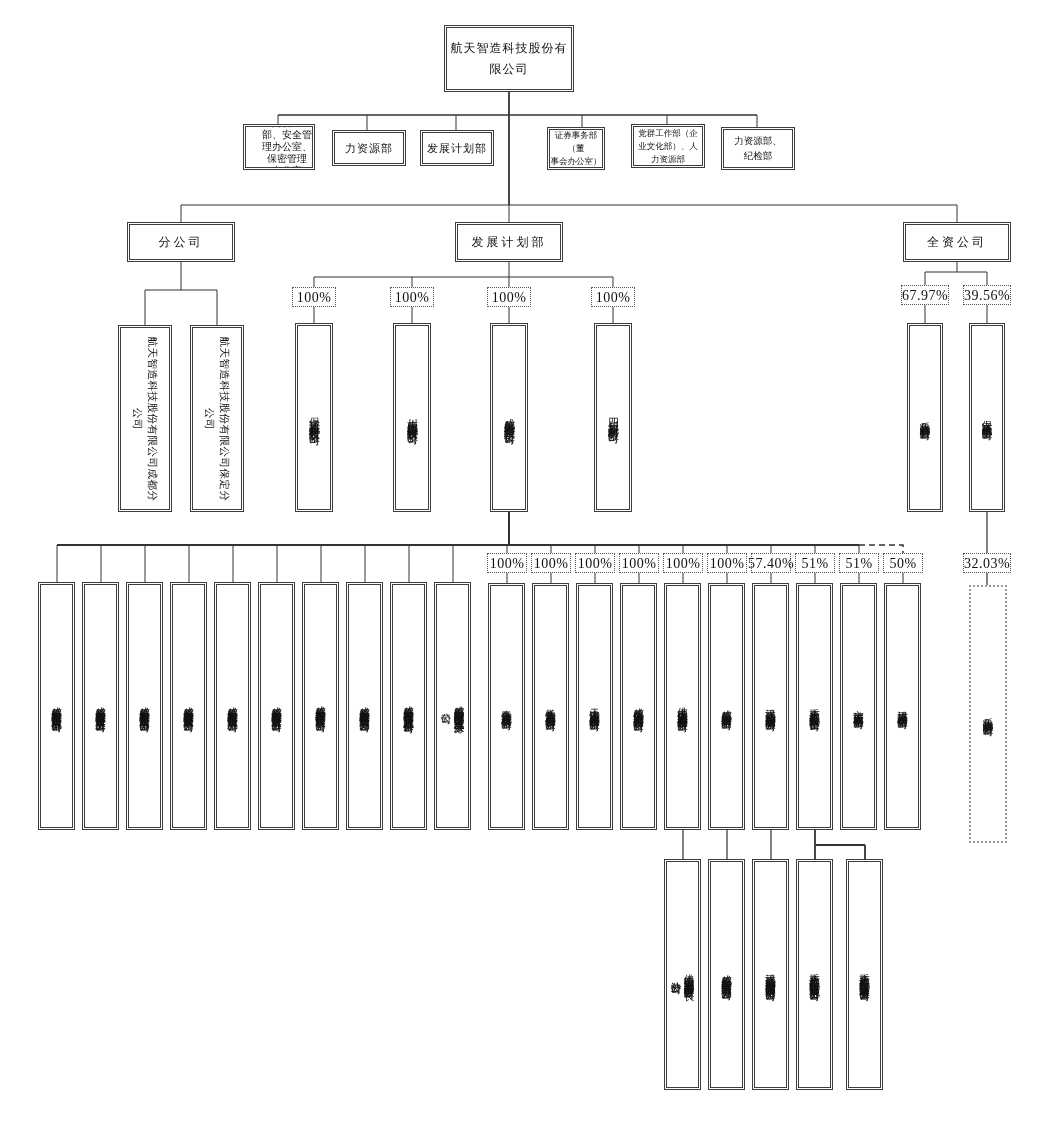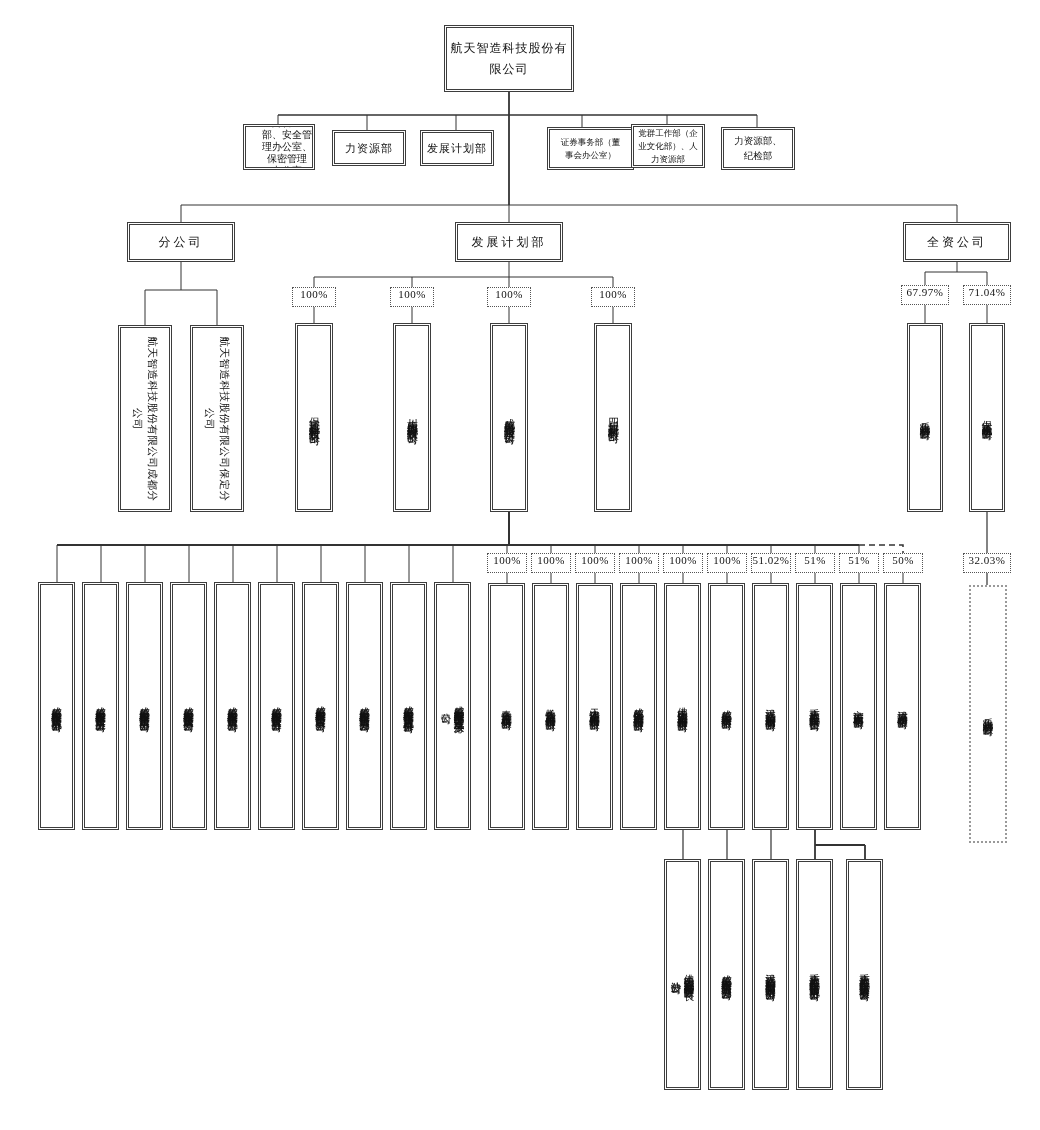--- a/index.html
+++ b/index.html
@@ -30,22 +30,22 @@
   
   .rotbox{overflow:visible;}
   .rotbox>span{
     display:block;flex-shrink:0;width:176px;
     transform:rotate(90deg);
     font-size:10.5px;line-height:15px;letter-spacing:0.5px;text-align:center;
   }
   
   .pct{
     position:absolute;box-sizing:border-box;background:#fff;
-    border:1px dotted #555;display:flex;align-items:flex-start;justify-content:center;
-    font-size:11px;letter-spacing:0.5px;
+    border:1px dotted #555;display:flex;align-items:flex-end;justify-content:center;
+    font-size:14px;letter-spacing:0.5px;
   }
   
   .dashed{border:2px dotted #999;}
 </style>
 </head>
 <body>
 
 <div id="stage">
 
   <svg id="wires" viewBox="0 0 1040 1130" xmlns="http://www.w3.org/2000/svg">
@@ -94,21 +94,21 @@
     <span>综合管理部、安全管
 理办公室、保密管理
 办公室</span>
   </div>
   <div class="box f-dept-lg" style="left:332px;top:130px;width:74px;height:36px">
     <span>力资源部</span>
   </div>
   <div class="box f-dept-lg" style="left:420px;top:130px;width:74px;height:36px">
     <span>发展计划部</span>
   </div>
-  <div class="box f-dept" style="left:547px;top:127px;width:87px;height:43px">
+  <div class="box f-dept" style="left:547px;top:127px;width:58px;height:43px">
     <span>证券事务部（董
 事会办公室）</span>
   </div>
   <div class="box f-dept" style="left:631px;top:124px;width:74px;height:44px">
     <span>党群工作部（企
 业文化部）、人
 力资源部</span>
   </div>
   <div class="box f-dept-md" style="left:721px;top:127px;width:74px;height:43px">
     <span>力资源部、
@@ -157,21 +157,21 @@
     <span>成都航天模塑有限责任公司</span>
   </div>
   <div class="box vert big" style="left:594px;top:323px;width:38px;height:189px">
     <span>四川乐凯新材料有限公司</span>
   </div>
 
   <div class="pct" style="left:901px;top:285px;width:48px;height:20px">
       <span>67.97%</span>
     </div>
   <div class="pct" style="left:963px;top:285px;width:48px;height:20px">
-      <span>71.04%</span>
+      <span>39.56%</span>
     </div>
   <div class="box vert" style="left:907px;top:323px;width:36px;height:189px">
     <span>乐凯化学材料有限公司</span>
   </div>
   <div class="box vert" style="left:969px;top:323px;width:36px;height:189px">
     <span>保定市乐凯化学有限公司</span>
   </div>
 
   <div class="pct" style="left:963px;top:553px;width:48px;height:20px">
       <span>32.03%</span>
@@ -224,21 +224,21 @@
   <div class="pct" style="left:619px;top:553px;width:40px;height:20px">
       <span>100%</span>
     </div>
   <div class="pct" style="left:663px;top:553px;width:40px;height:20px">
       <span>100%</span>
     </div>
   <div class="pct" style="left:707px;top:553px;width:40px;height:20px">
       <span>100%</span>
     </div>
   <div class="pct" style="left:751px;top:553px;width:40px;height:20px">
-      <span>51.02%</span>
+      <span>57.40%</span>
     </div>
   <div class="pct" style="left:795px;top:553px;width:40px;height:20px">
       <span>51%</span>
     </div>
   <div class="pct" style="left:839px;top:553px;width:40px;height:20px">
       <span>51%</span>
     </div>
   <div class="pct" style="left:883px;top:553px;width:40px;height:20px">
       <span>50%</span>
     </div>

